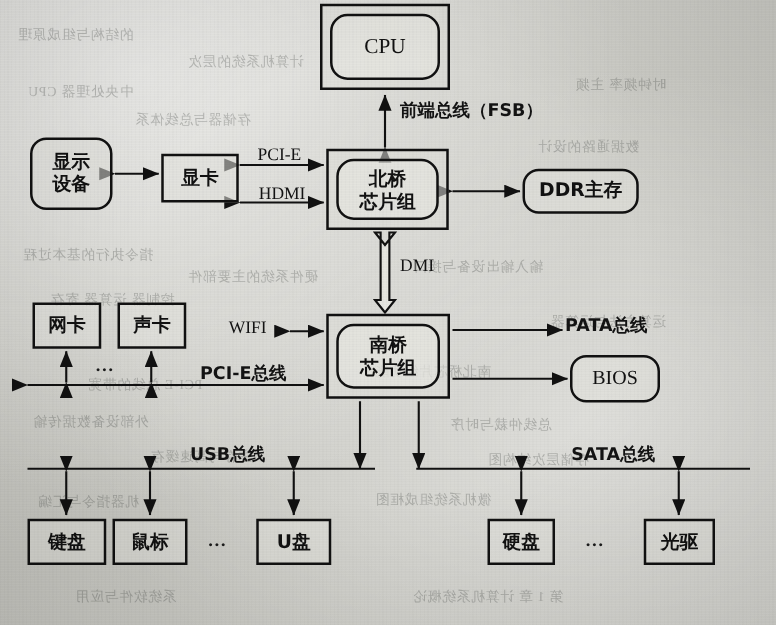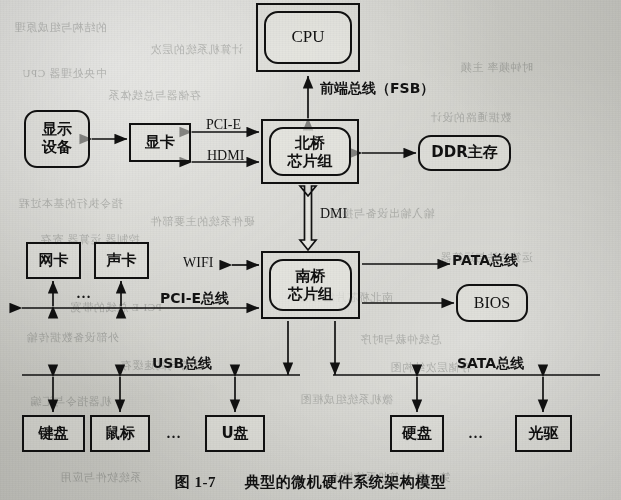--- a/index.html
+++ b/index.html
@@ -235,18 +235,13 @@
 
   <div class="blabel cn" style="left:457px;top:355px;font-size:14px;">SATA总线</div>
 
   <div class="dots" style="left:76px;top:285px;font-size:15px;">…</div>
   <div class="dots" style="left:166px;top:425px;font-size:15px;">…</div>
   <div class="dots" style="left:468px;top:425px;font-size:15px;">…</div>
 
   <div id="grain"></div>
   <div id="vignette"></div>
 
-  <div id="caption">
-    <span class="num">图 1-7</span>
-    &nbsp;&nbsp;&nbsp;
-    <span>典型的微机硬件系统架构模型</span>
-  </div>
 </div>
 
 </body></html>

